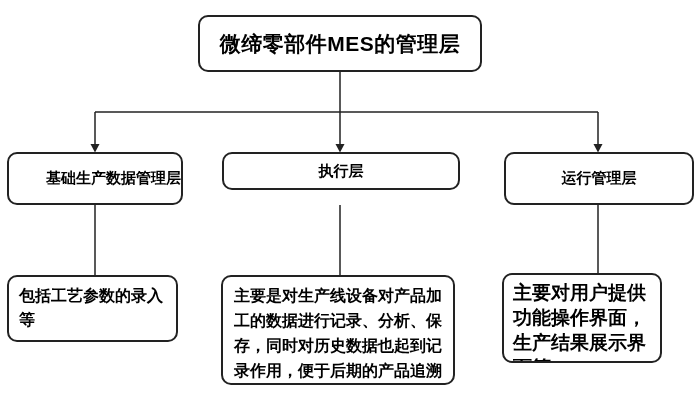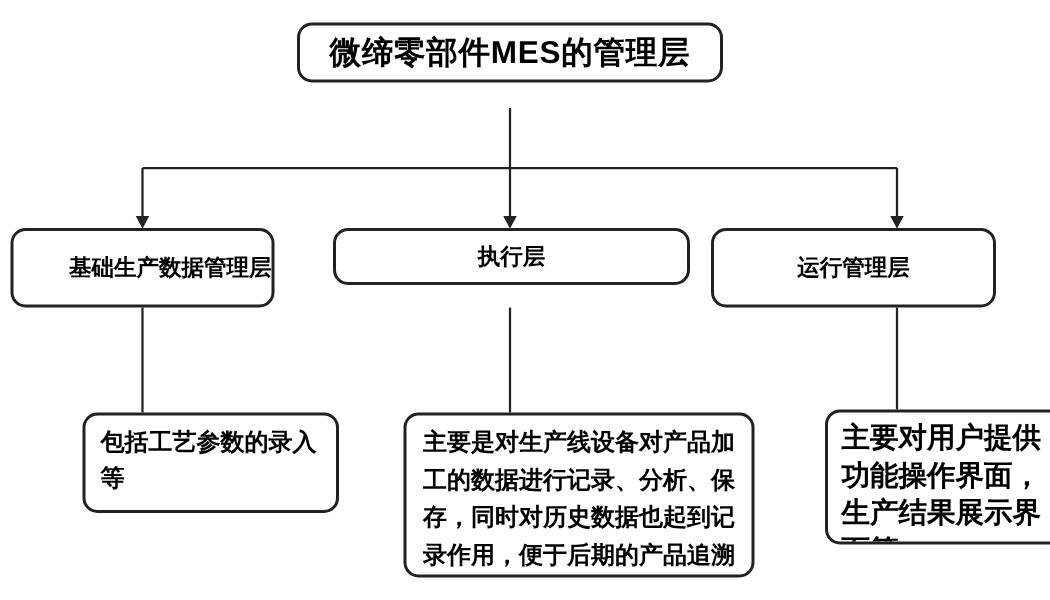--- a/index.html
+++ b/index.html
@@ -35,26 +35,25 @@
   .node.centered {
     display: flex;
     align-items: center;
     justify-content: center;
     text-align: center;
   }
   .node.desc {
     text-align: left;
     word-break: break-all;
     overflow: hidden;
-    margin-left: 48px;
   }
-  #top-box    { left: 198px; top: 15px;  width: 284px; height: 40px; font-size: 21px; letter-spacing: 0.5px; }
+  #top-box    { left: 198px; top: 15px;  width: 284px; height: 57px; font-size: 21px; letter-spacing: 0.5px; }
   #mid-left   { left: 7px;   top: 152px; width: 176px; height: 53px; font-size: 15px; justify-content: flex-end; }
   #mid-center { left: 222px; top: 152px; width: 238px; height: 38px; font-size: 15px; }
-  #mid-right  { left: 474px; top: 152px; width: 190px; height: 53px; font-size: 15px; }
+  #mid-right  { left: 504px; top: 152px; width: 190px; height: 53px; font-size: 15px; }
   #bot-left   { left: 7px;   top: 275px; width: 171px; height: 67px;  font-size: 16px; line-height: 24px; padding: 7px 10px; }
   #bot-center { left: 221px; top: 275px; width: 234px; height: 110px; font-size: 16px; line-height: 25px; padding: 6px 10px; text-align: center; }
   #bot-right  { left: 502px; top: 273px; width: 160px; height: 90px;  font-size: 19px; line-height: 25px; padding: 5px 9px; }
 </style>
 </head>
 <body>
 
 <div class="canvas">
 
   <svg class="connectors" viewBox="0 0 700 400" xmlns="http://www.w3.org/2000/svg">

